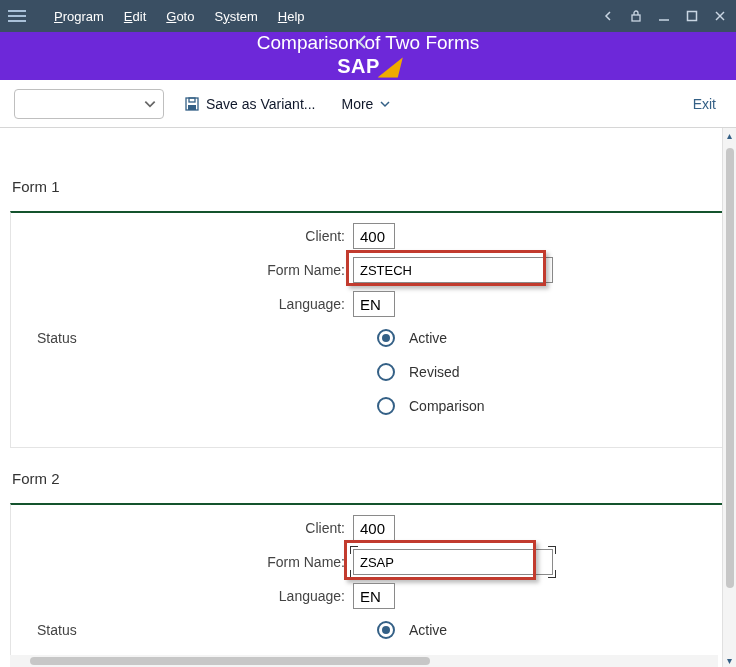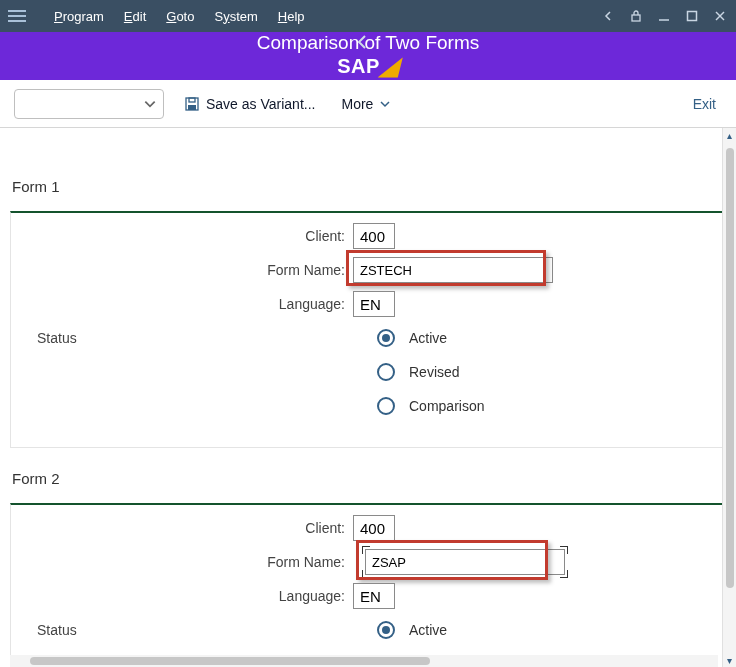--- a/index.html
+++ b/index.html
@@ -206,21 +206,21 @@
 
       <div class="row">
         <div class="label-col">Client:</div>
         <div class="field-col">
           <input class="short-input" value="400" style="">
         </div>
       </div>
 
       <div class="row" style="position:relative;">
         <div class="label-col">Form Name:</div>
-        <div class="field-col" style="position:relative;margin-left:12px;">
+        <div class="field-col" style="position:relative;">
           <div style="position:relative;">
             <input class="long-input" value="ZSAP" style="">
             <span class="corner tl"></span>
             <span class="corner tr"></span>
             <span class="corner bl"></span>
             <span class="corner br"></span>
           </div>
           <div class="highlight-box" style="top:-9px; left:-9px; width:192px; height:40px;"></div>
         </div>
       </div>

